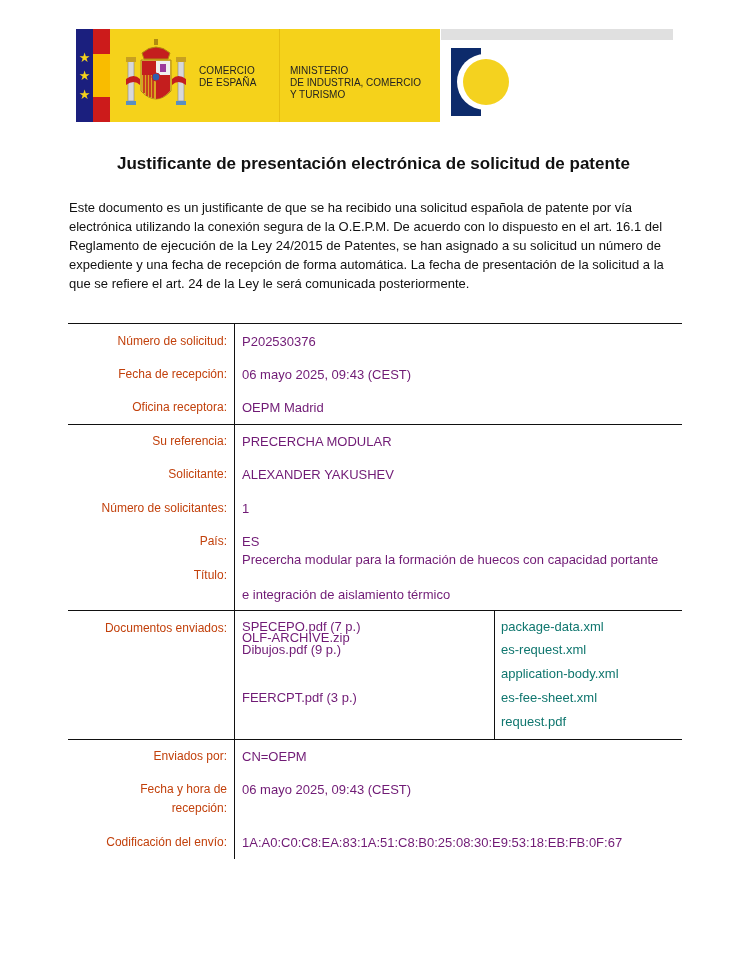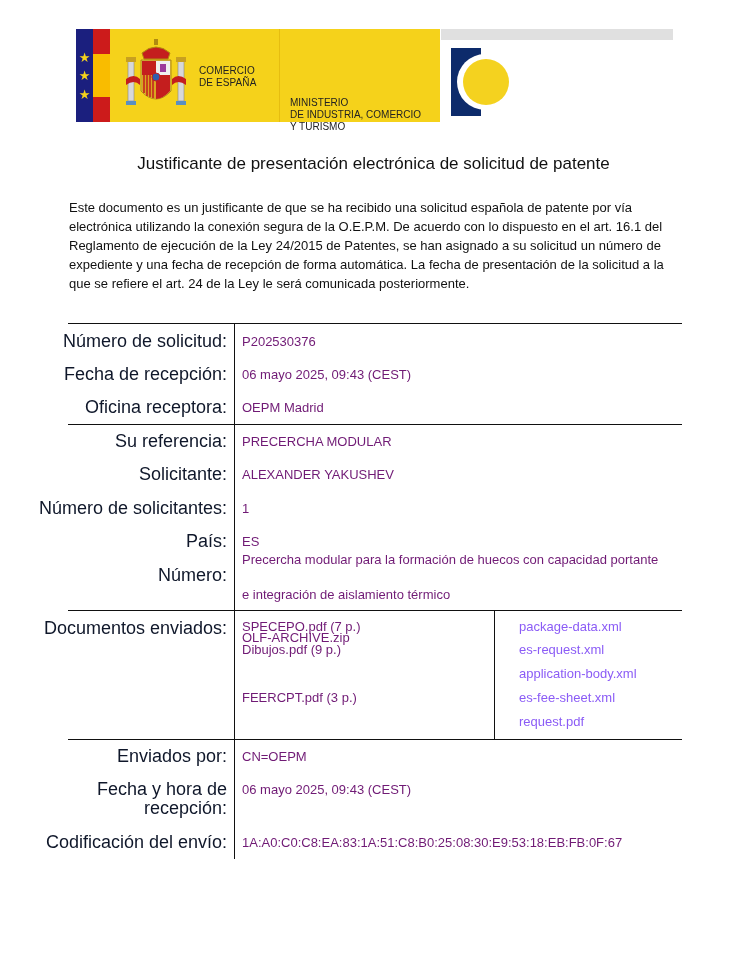--- a/index.html
+++ b/index.html
@@ -6,36 +6,36 @@
   body { width: 747px; height: 975px; position: relative; font-family: "Liberation Sans", sans-serif; color: #111; }
 
   
   .banner { position: absolute; left: 76px; top: 29px; width: 364px; height: 93px; background: #f5d21b; }
   .eu-strip { position: absolute; left: 0; top: 0; width: 17px; height: 93px; background: #1b1f7e; }
   .eu-star { position: absolute; left: 2px; width: 13px; color: #f5d21b; font-size: 13px; line-height: 13px; text-align: center; }
   .flag-strip { position: absolute; left: 17px; top: 0; width: 17px; height: 93px; background: linear-gradient(#cc1b1b 0 27%, #f9bc00 27% 73%, #cc1b1b 73% 100%); }
   .coat { position: absolute; left: 48px; top: 10px; width: 64px; height: 72px; }
   .gov-text { position: absolute; left: 123px; top: 36px; font-size: 10px; line-height: 12px; color: #222; letter-spacing: 0.1px; }
   .banner-divider { position: absolute; left: 203px; top: 0; width: 1px; height: 93px; background: #e6bd10; }
-  .min-text { position: absolute; left: 214px; top: 36px; font-size: 10px; line-height: 12px; color: #222; margin-top: 32px; }
+  .min-text { position: absolute; left: 214px; top: 36px; font-size: 10px; line-height: 12px; color: #222; }
 
   .oepm-topbar { position: absolute; left: 441px; top: 29px; width: 232px; height: 11px; background: #e0e0e0; }
   .oepm-logo { position: absolute; left: 451px; top: 48px; width: 58px; height: 68px; }
   .oepm-name { position: absolute; left: 528px; top: 57px; font-family: "Liberation Serif", serif; font-size: 17px; line-height: 23px; color: #111; }
 
   
-  .doc-title { position: absolute; left: 0; width: 747px; top: 154px; text-align: center; font-size: 17px; font-weight: normal; color: #111; }
+  .doc-title { position: absolute; left: 0; width: 747px; top: 154px; text-align: center; font-size: 17px; font-weight: bold; color: #111; }
   .intro { position: absolute; left: 69px; top: 198px; width: 614px; font-size: 13px; line-height: 19px; color: #111; }
 
   
   .rule { position: absolute; height: 1px; background: #111; }
   .vline { position: absolute; width: 1px; background: #111; }
-  .lbl { position: absolute; right: 520px; text-align: right; font-size: 18px; line-height: 19px; color: #0f172a; white-space: nowrap; }
+  .lbl { position: absolute; right: 520px; text-align: right; font-size: 12px; line-height: 19px; color: #c2410c; white-space: nowrap; }
   .val { position: absolute; left: 242px; font-size: 13px; line-height: 19px; color: #701a75; white-space: nowrap; }
-  .val2 { position: absolute; left: 519px; font-size: 13px; line-height: 19px; color: #8b5cf6; white-space: nowrap; }
+  .val2 { position: absolute; left: 501px; font-size: 13px; line-height: 19px; color: #0f766e; white-space: nowrap; }
 </style>
 </head>
 <body>
 
 <div class="banner">
   <div class="eu-strip">
     <span class="eu-star" style="top:22px">★</span>
     <span class="eu-star" style="top:40px">★</span>
     <span class="eu-star" style="top:59px">★</span>
   </div>
@@ -105,21 +105,21 @@
 
 <div class="lbl" style="top:465px">Solicitante:</div>
 <div class="val" style="top:465px">ALEXANDER YAKUSHEV</div>
 
 <div class="lbl" style="top:499px">Número de solicitantes:</div>
 <div class="val" style="top:499px">1</div>
 
 <div class="lbl" style="top:532px">País:</div>
 <div class="val" style="top:532px">ES</div>
 
-<div class="lbl" style="top:566px">Número:</div>
+<div class="lbl" style="top:566px">Título:</div>
 <div class="val" style="top:550px">Precercha modular para la formación de huecos con capacidad portante</div>
 <div class="val" style="top:585px">e integración de aislamiento térmico</div>
 
 <div class="lbl" style="top:619px">Documentos enviados:</div>
 <div class="val" style="top:617px">SPECEPO.pdf (7 p.)</div>
 <div class="val" style="top:640px">Dibujos.pdf (9 p.)</div>
 <div class="val" style="top:628px">OLF-ARCHIVE.zip</div>
 <div class="val" style="top:688px">FEERCPT.pdf (3 p.)</div>
 <div class="val2" style="top:617px">package-data.xml</div>
 <div class="val2" style="top:640px">es-request.xml</div>

